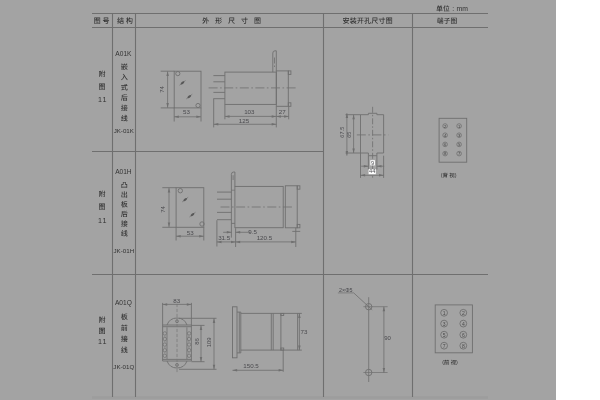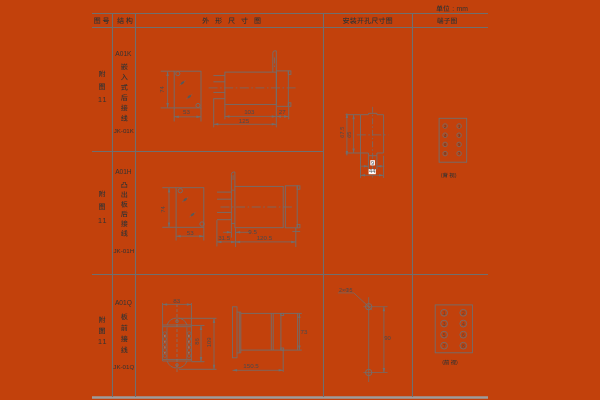--- a/index.html
+++ b/index.html
@@ -1,16 +1,16 @@
 <!DOCTYPE html>
 <html><head>
 <meta charset="utf-8">
 <style>
 html,body{margin:0;padding:0;background:#ffffff;}
-#page{position:relative;width:600px;height:400px;background:#c2410c;overflow:hidden;text-align:right;}
+#page{position:relative;width:556px;height:400px;background:#a3a3a3;overflow:hidden;text-align:right;}
 text{white-space:pre;}
 </style>
 </head>
 <body>
 <div id="page">
 <svg width="600" height="400" viewBox="0 0 600 400">
 
 <line x1="92" y1="13.5" x2="488" y2="13.5" stroke="#6f6f6f" stroke-width="1.1"></line>
 <line x1="92" y1="27.5" x2="488" y2="27.5" stroke="#6f6f6f" stroke-width="1.1"></line>
 <line x1="92" y1="151.5" x2="323.5" y2="151.5" stroke="#6f6f6f" stroke-width="1.1"></line>

